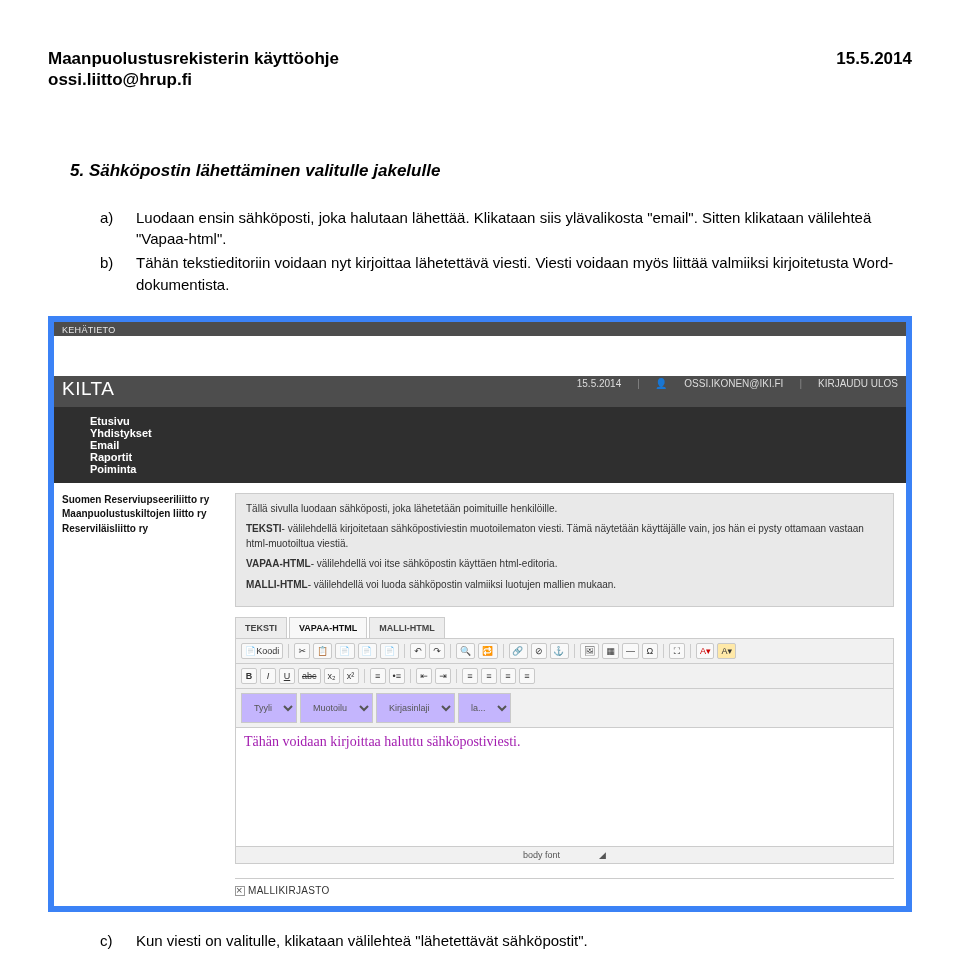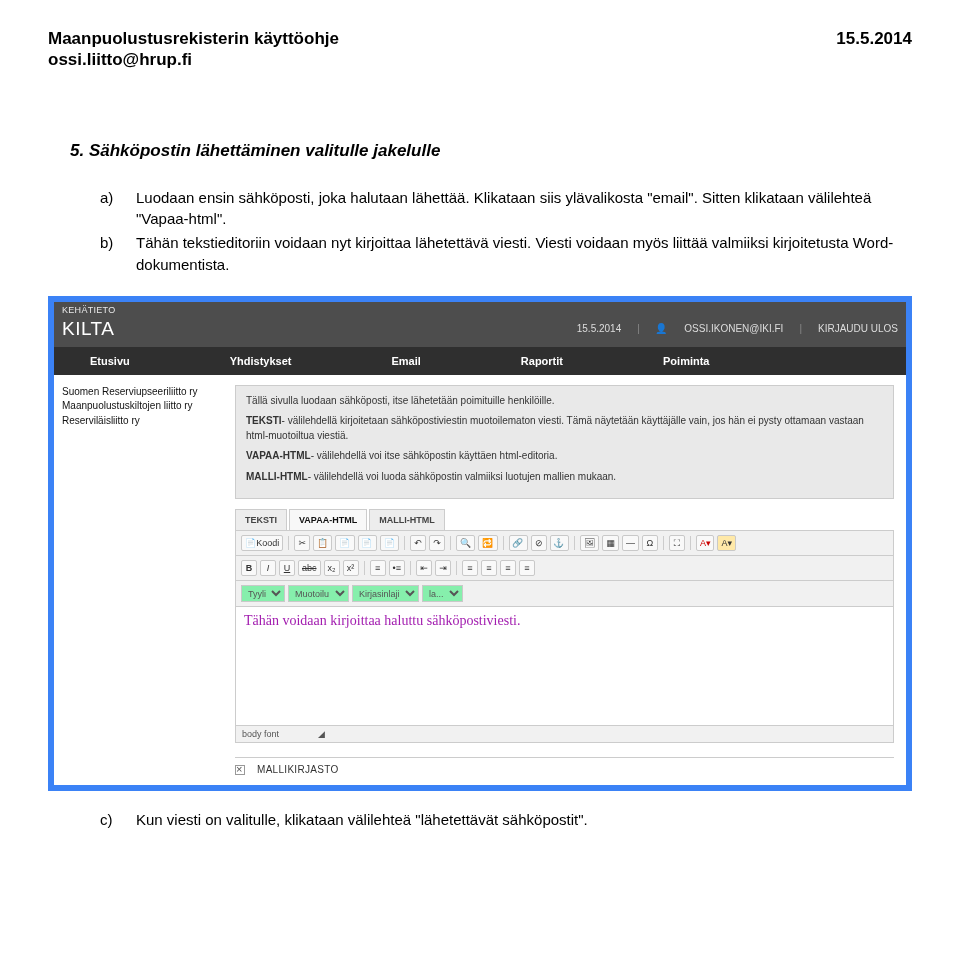--- a/index.html
+++ b/index.html
@@ -14,20 +14,21 @@
   .page {
     padding: 28px 48px 40px 48px;
   }
   .doc-header {
     display: flex;
     justify-content: space-between;
     font-weight: bold;
     font-size: 17px;
     line-height: 1.25;
     margin-bottom: 70px;
+    margin-top: 20px;
   }
   .doc-header .left { }
   .doc-header .right { }
   .section-title {
     font-weight: bold;
     font-size: 17px;
     margin-bottom: 26px;
     padding-left: 22px;
     font-style: italic;
   }
@@ -55,53 +56,54 @@
     color: #e8e8e8;
     padding: 3px 8px 1px 8px;
     font-size: 9px;
     letter-spacing: .3px;
   }
   .ss-brandrow {
     background: #4d4d4d;
     color: #fff;
     display: flex;
     justify-content: space-between;
-    align-items: center;
+    align-items: flex-start;
     padding: 2px 8px 7px 8px;
+    margin-top: 40px;
   }
   .ss-brand {
     font-size: 19px;
     font-weight: 300;
     letter-spacing: .5px;
   }
   .ss-userrow {
     display: flex;
     gap: 16px;
     font-size: 10px;
     color: #ddd;
     align-items: center;
   }
   .ss-userrow .sep { color: #888; }
   .ss-nav {
     background: #2f2f2f;
     color: #fff;
     display: flex;
-    gap: 100px;
     padding: 8px 36px;
     font-size: 11px;
     font-weight: bold;
+    flex-direction: column;
   }
   .ss-body {
     display: flex;
   }
   .ss-sidebar {
     width: 175px;
     padding: 10px 8px;
     font-size: 10px;
-    font-weight: normal;
+    font-weight: bold;
     line-height: 1.45;
     color: #111;
   }
   .ss-main {
     flex: 1;
     padding: 10px 12px 10px 6px;
   }
   .ss-h {
     font-size: 11px;
     letter-spacing: .3px;
@@ -167,55 +169,55 @@
     color: #333;
   }
   .tb-sep {
     width: 1px;
     height: 14px;
     background: #ccc;
     margin: 0 2px;
   }
   .tb-sel {
     border: 1px solid #c9c9c9;
-    background: #86efac;
-    height: 17px;
-    font-size: 9px;
-    padding: 0 2px;
+    background: #c4b5fd;
+    height: 30px;
+    font-size: 9px;
+    padding: 0 8px;
     color: #555;
   }
   .ss-editarea {
     background: #fff;
     min-height: 118px;
     padding: 6px 8px;
     font-family: Georgia, 'Times New Roman', serif;
     font-size: 14px;
     color: #a21caf;
     position: relative;
   }
   .ss-status {
     border-top: 1px solid #ccc;
     background: #f1f1f1;
     font-size: 9px;
     color: #555;
     padding: 3px 6px;
     display: flex;
-    justify-content: flex-start;
+    justify-content: center;
     gap: 39px;
   }
   .ss-mallikirjasto {
     margin-top: 14px;
     border-top: 1px solid #ccc;
     padding-top: 6px;
     font-size: 10px;
     color: #333;
     letter-spacing: .3px;
     display: flex;
     align-items: center;
-    gap: 12px;
+    gap: 3px;
   }
   .chk {
     display:inline-block;
     width:10px;height:10px;
     border:1px solid #999;
     background:#fff;
     position:relative;
   }
   .chk::after{
     content:"×";
@@ -275,21 +277,21 @@
       <span>Poiminta</span>
     </div>
     <div class="ss-body">
       <div class="ss-sidebar">
         <div>Suomen Reserviupseeriliitto ry</div>
         <div>Maanpuolustuskiltojen liitto ry</div>
         <div>Reserviläisliitto ry</div>
       </div>
       <div class="ss-main">
         <div class="ss-infobox">
-          <p>Tällä sivulla luodaan sähköposti, itse lähetetään poimituille henkilöille.</p>
+          <p>Tällä sivulla luodaan sähköposti, joka lähetetään poimituille henkilöille.</p>
           <p><strong>TEKSTI</strong><span>- välilehdellä kirjoitetaan sähköpostiviestin muotoilematon viesti. Tämä näytetään käyttäjälle vain, jos hän ei pysty ottamaan vastaan html-muotoiltua viestiä.</span></p>
           <p><strong>VAPAA-HTML</strong><span>- välilehdellä voi itse sähköpostin käyttäen html-editoria.</span></p>
           <p><strong>MALLI-HTML</strong><span>- välilehdellä voi luoda sähköpostin valmiiksi luotujen mallien mukaan.</span></p>
         </div>
         <div class="ss-tabs">
           <div class="ss-tab">TEKSTI</div>
           <div class="ss-tab active">VAPAA-HTML</div>
           <div class="ss-tab">MALLI-HTML</div>
         </div>
         <div class="ss-editor">

